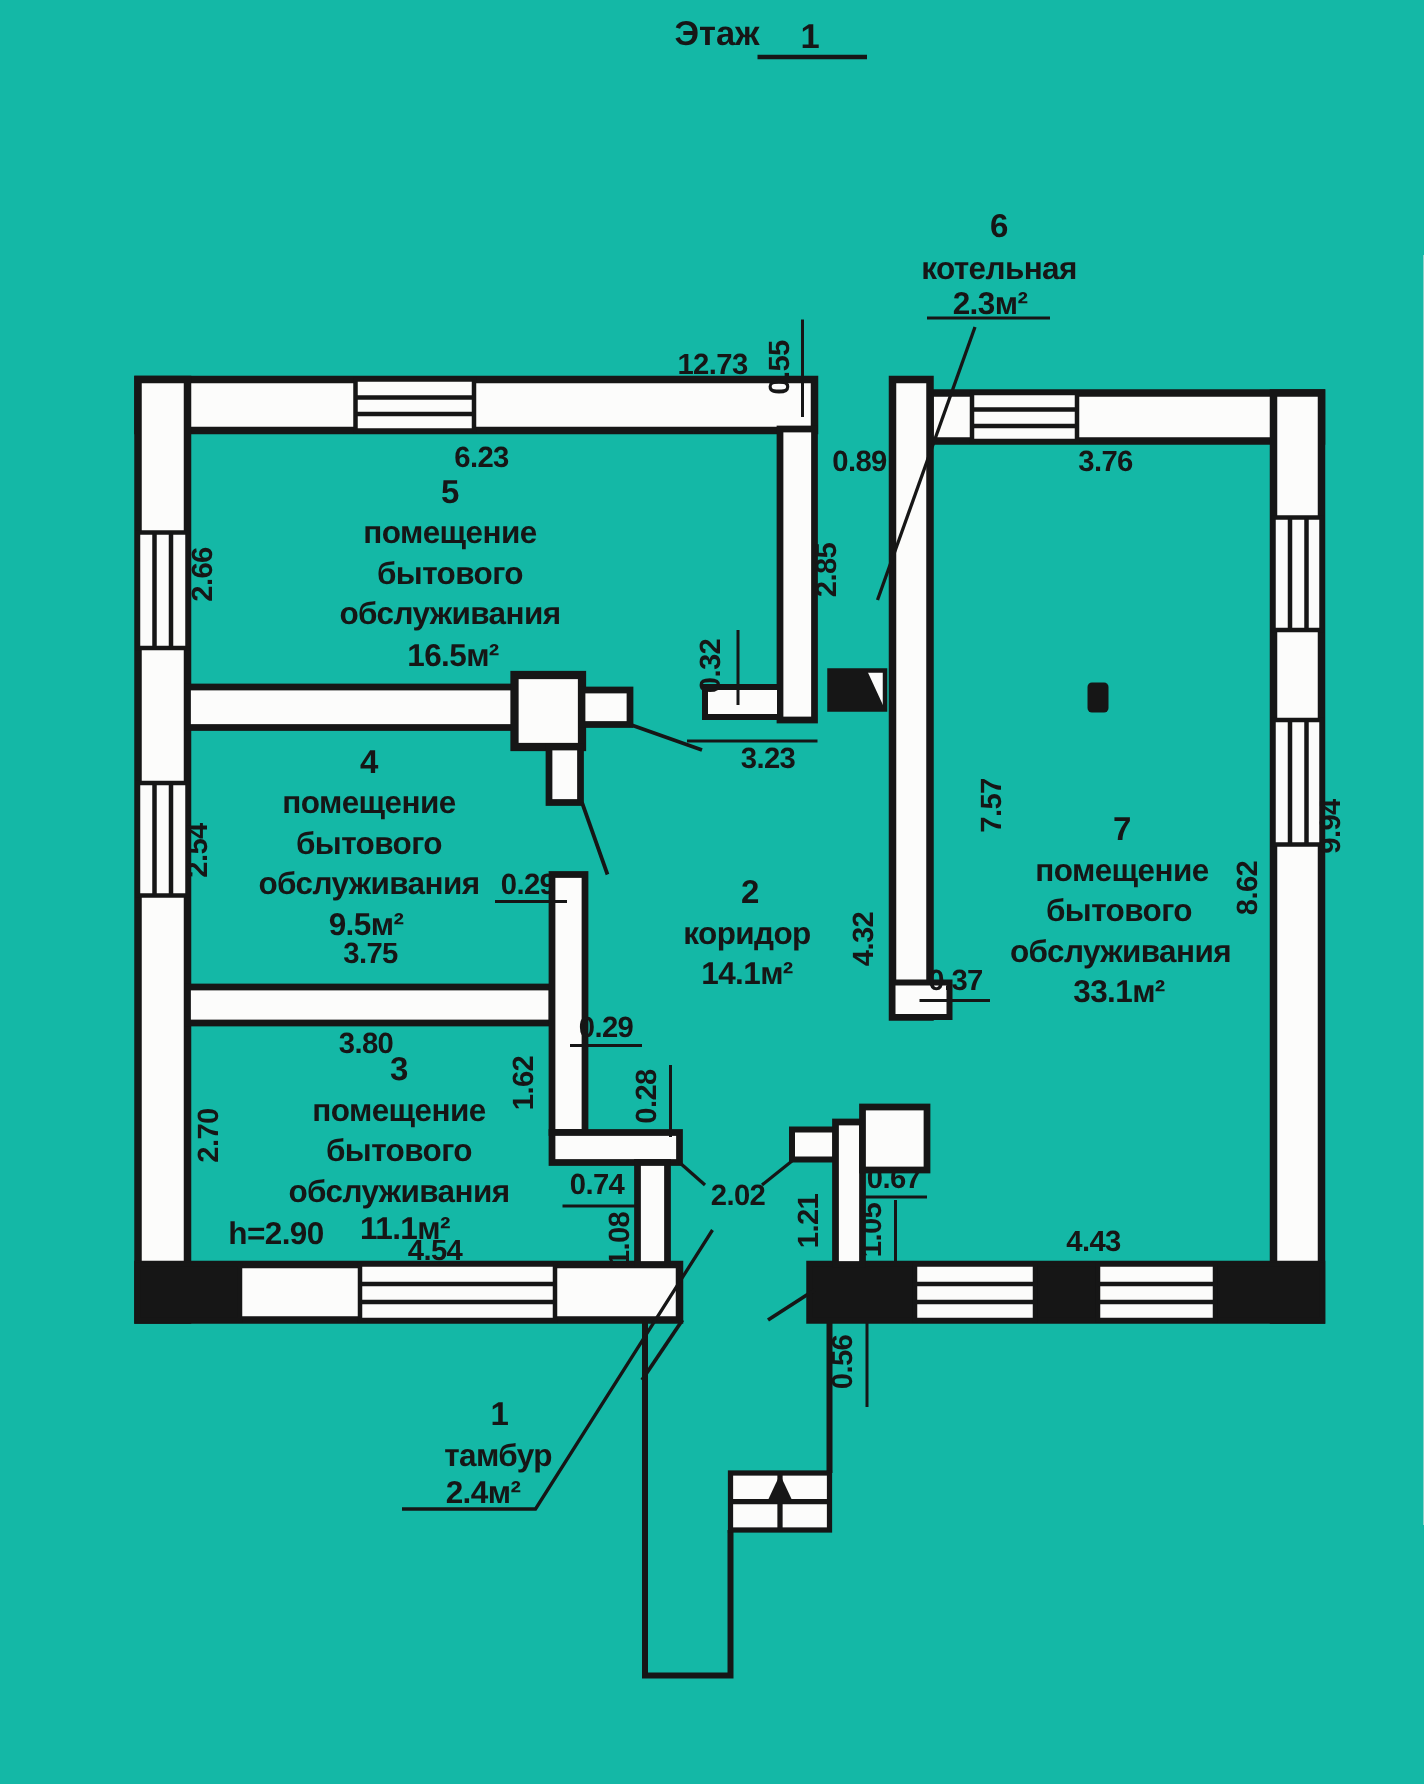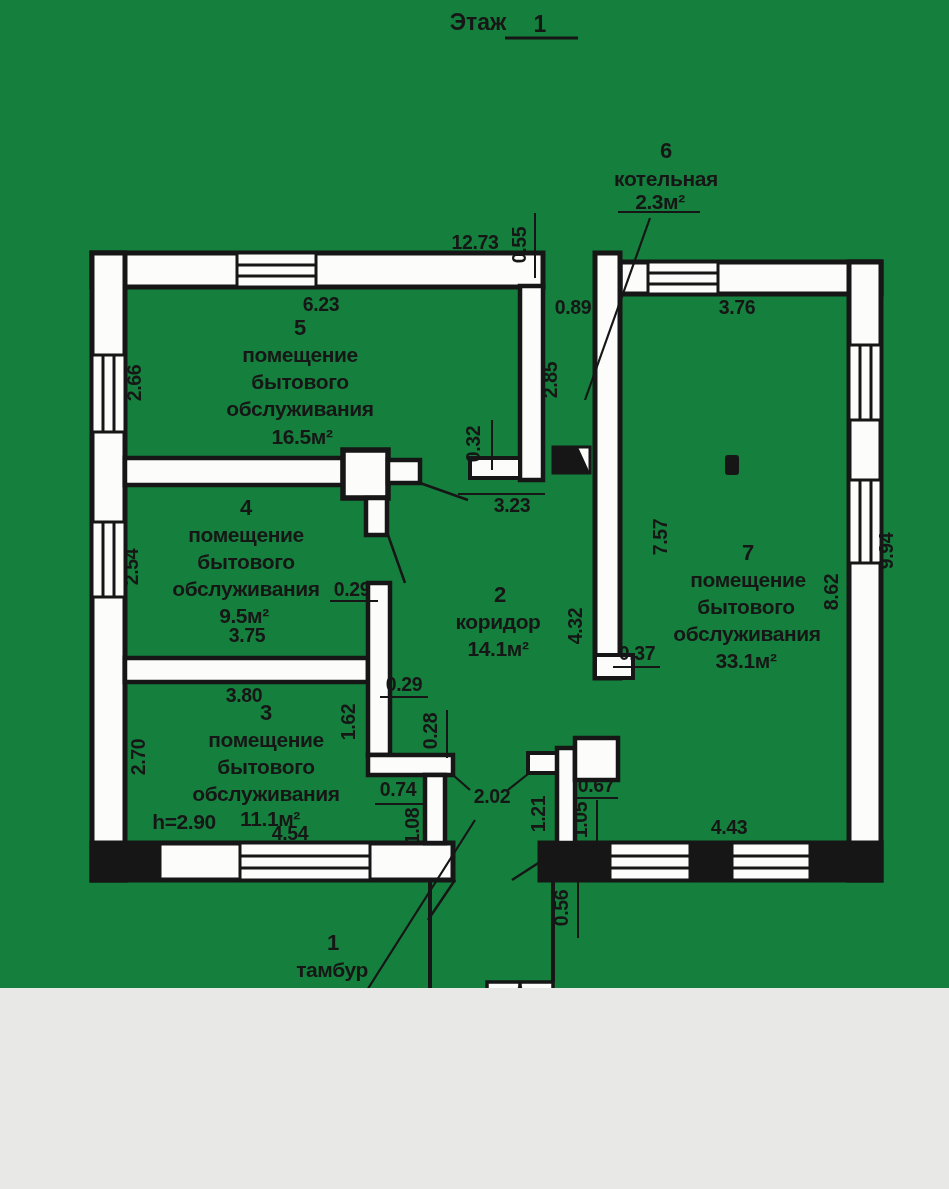--- a/index.html
+++ b/index.html
@@ -1,17 +1,17 @@
 <!DOCTYPE html>
 <html><head>
 <meta charset="utf-8">
 <style>
   html,body{margin:0;padding:0;background:#e8e8e6;}
   .page{
-    width:949px;height:988px;margin:0 auto;background:#15803d;
+    width:949px;height:1189px;margin:0 auto;background:#14b8a6;
     position:relative;font-family:"Liberation Sans",sans-serif;overflow:hidden;
   }
   svg{display:block}
   text{
     font-family:"Liberation Sans",sans-serif;
     font-weight:700;fill:#161616;letter-spacing:-0.4px;
   }
   .t-room{font-size:21px;}
   .t-num{font-size:22px;}
   .t-dim{font-size:19.5px;}

